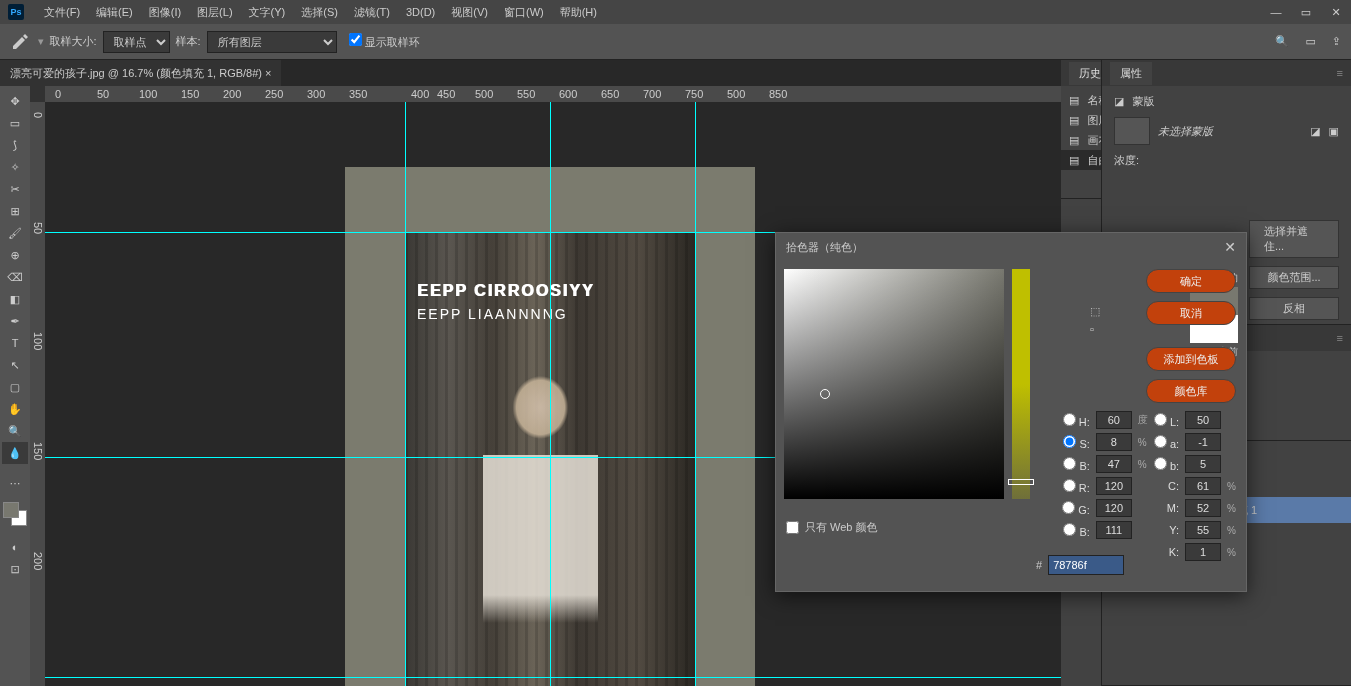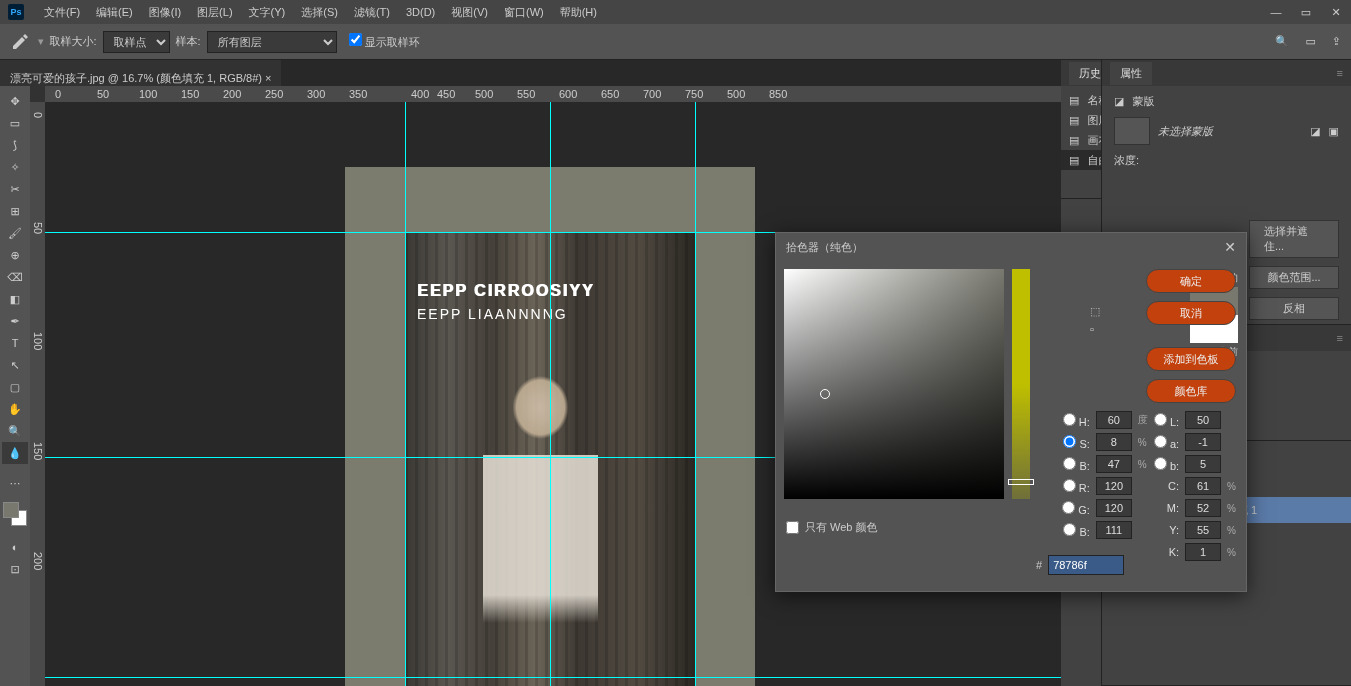--- a/index.html
+++ b/index.html
@@ -10,21 +10,21 @@
 .menubar .win-controls{margin-left:auto;display:flex}
 .menubar .win-btn{width:30px;height:20px;display:flex;align-items:center;justify-content:center;cursor:pointer}
 .optionbar{height:36px;background:#535353;display:flex;align-items:center;padding:0 10px;border-bottom:1px solid #222}
 .optionbar .tool-icon{width:20px;height:20px;margin-right:8px}
 .optionbar label{color:#ccc;margin:0 6px}
 .optionbar select{background:#3a3a3a;border:1px solid #222;color:#ccc;height:22px;padding:0 6px}
 .optionbar .chk{margin-left:12px}
 .optionbar .right-icons{margin-left:auto;display:flex;gap:16px}
 .optionbar .right-icons span{cursor:pointer}
 .tabbar{height:26px;background:#282828;display:flex;align-items:center}
-.tabbar .tab{background:#323232;height:26px;display:flex;align-items:flex-end;padding:0 10px;color:#aaa;font-size:11px}
+.tabbar .tab{background:#323232;height:26px;display:flex;align-items:center;padding:0 10px;color:#aaa;font-size:11px}
 .ruler-h{position:absolute;top:86px;left:45px;right:290px;height:16px;background:#4a4a4a;font-size:8px;color:#999;overflow:hidden}
 .ruler-h span{position:absolute;top:2px}
 .ruler-v{position:absolute;top:102px;left:30px;width:15px;bottom:0;background:#4a4a4a;font-size:8px;color:#999}
 .ruler-v span{position:absolute;left:2px;writing-mode:vertical-lr}
 .canvas-area{position:absolute;top:102px;left:45px;right:290px;bottom:0;background:#282828;overflow:hidden}
 .artboard{position:absolute;left:300px;top:65px;width:410px;height:620px;background:#7b7b6e}
 .photo{position:absolute;left:60px;top:65px;width:290px;height:540px;background:linear-gradient(90deg,#3a3834 0%,#5a5650 15%,#454039 30%,#6b6458 45%,#3d3832 60%,#524b42 80%,#2a2722 100%);overflow:hidden}
 .photo::before{content:"";position:absolute;inset:0;background:repeating-linear-gradient(90deg,rgba(0,0,0,0.15) 0 3px,transparent 3px 10px)}
 .figure{position:absolute;left:78px;top:125px;width:115px;height:280px;background:radial-gradient(ellipse 40px 45px at 50% 18%,#d8c5b0 0%,#c8b59a 60%,transparent 70%),linear-gradient(180deg,transparent 0 35%,#e8e2d8 35% 85%,transparent 95%);opacity:0.85;filter:blur(0.5px)}
 .photo-text{position:absolute;left:12px;top:50px;color:#fff;font-weight:bold;font-size:16px;letter-spacing:2px;text-shadow:1px 0 0 #fff}

